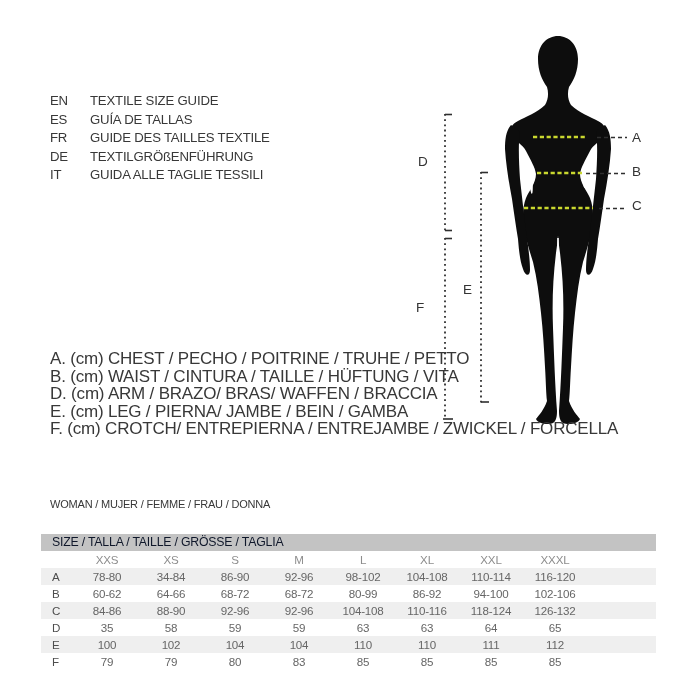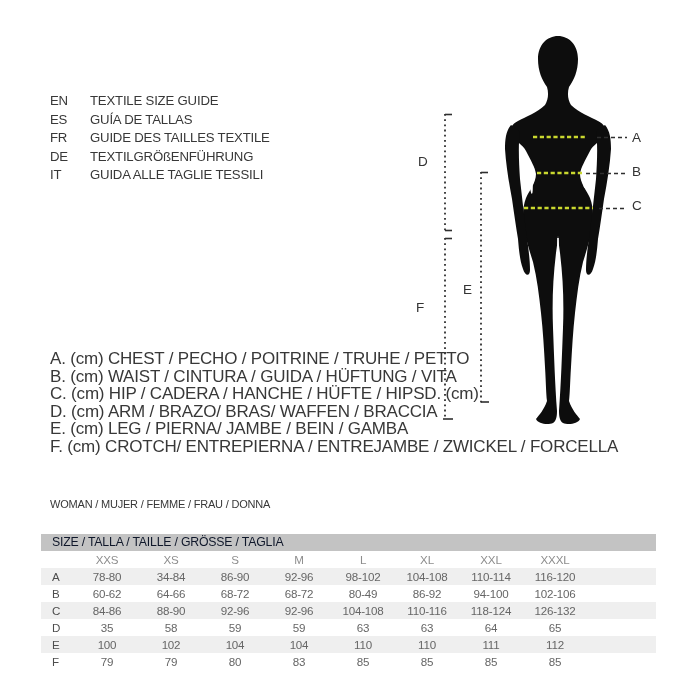--- a/index.html
+++ b/index.html
@@ -117,22 +117,21 @@
 
   <div class="fig-label" style="left:632px; top:131px;">A</div>
   <div class="fig-label" style="left:632px; top:165px;">B</div>
   <div class="fig-label" style="left:632px; top:199px;">C</div>
   <div class="fig-label" style="left:418px; top:155px;">D</div>
   <div class="fig-label" style="left:463px; top:283px;">E</div>
   <div class="fig-label" style="left:416px; top:301px;">F</div>
 
   <div class="legend-block">
     <div class="legend-line">A. (cm) CHEST / PECHO / POITRINE / TRUHE / PETTO</div>
-    <div class="legend-line">B. (cm) WAIST / CINTURA / GUIDA / HÜFTUNG / VITA</div>
-    <div class="legend-line">C. (cm) HIP / CADERA / HANCHE / HÜFTE / HIPSD. (cm)</div>
+    <div class="legend-line">B. (cm) WAIST / CINTURA / TAILLE / HÜFTUNG / VITA</div>
     <div class="legend-line">D. (cm) ARM / BRAZO/ BRAS/ WAFFEN / BRACCIA</div>
     <div class="legend-line">E. (cm) LEG / PIERNA/ JAMBE / BEIN / GAMBA</div>
     <div class="legend-line">F. (cm) CROTCH/ ENTREPIERNA / ENTREJAMBE / ZWICKEL / FORCELLA</div>
   </div>
 
   <div class="audience">WOMAN / MUJER / FEMME / FRAU / DONNA</div>
 
   <div class="size-table">
     <div class="bar">SIZE / TALLA / TAILLE / GRÖSSE / TAGLIA</div>
 
@@ -159,21 +158,21 @@
       <span class="t-cell">110-114</span>
       <span class="t-cell">116-120</span>
     </div>
 
     <div class="t-row">
       <span class="t-label">B</span>
       <span class="t-cell">60-62</span>
       <span class="t-cell">64-66</span>
       <span class="t-cell">68-72</span>
       <span class="t-cell">68-72</span>
-      <span class="t-cell">80-49</span>
+      <span class="t-cell">80-99</span>
       <span class="t-cell">86-92</span>
       <span class="t-cell">94-100</span>
       <span class="t-cell">102-106</span>
     </div>
 
     <div class="t-row stripe">
       <span class="t-label">C</span>
       <span class="t-cell">84-86</span>
       <span class="t-cell">88-90</span>
       <span class="t-cell">92-96</span>

